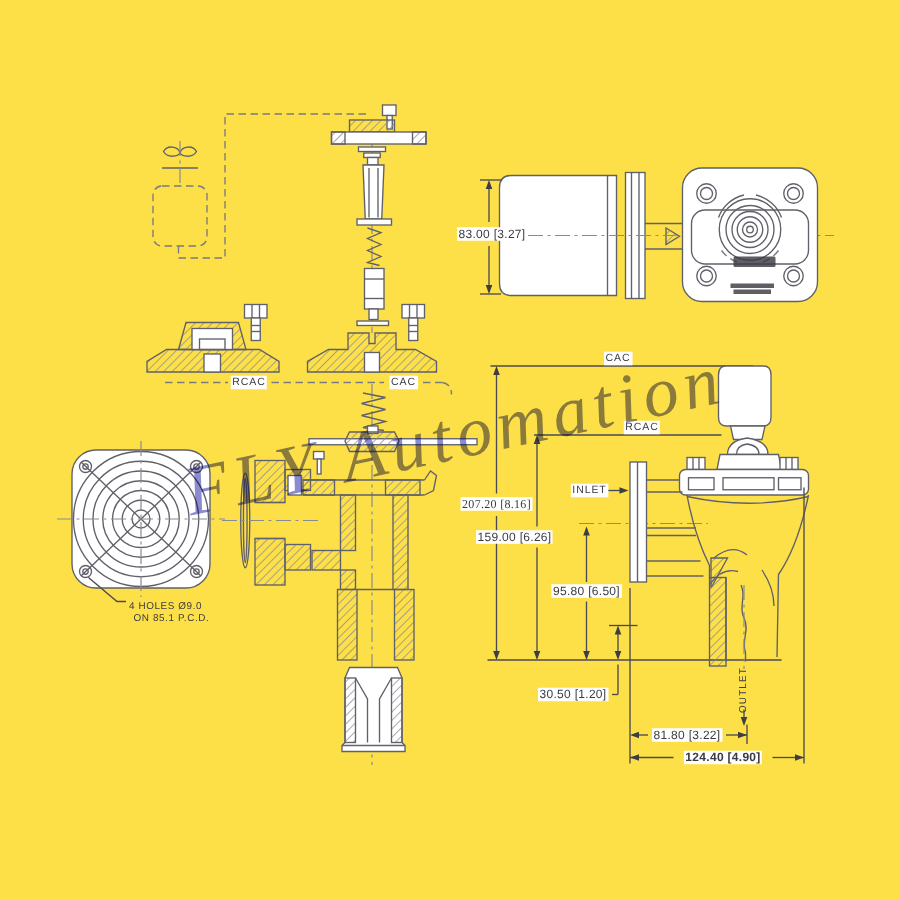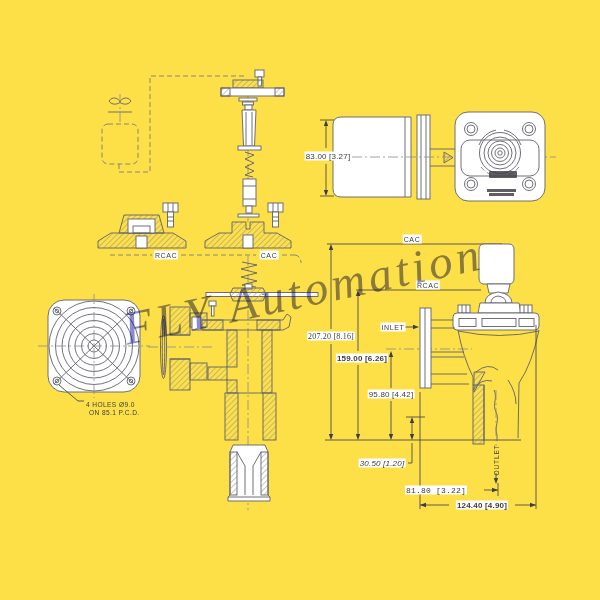--- a/index.html
+++ b/index.html
@@ -293,24 +293,24 @@
 <span class="lbl sm" style="left:269px;top:255px;">CAC</span>
 
 <span class="lbl" style="left:328px;top:156px;">83.00 [3.27]</span>
 
 <span class="lbl sm" style="left:412px;top:239px;">CAC</span>
 <span class="lbl sm" style="left:428px;top:285px;">RCAC</span>
 <span class="lbl sm" style="left:393px;top:327px;">INLET</span>
 <span class="lbl vert" style="left:496px;top:460px;">OUTLET</span>
 
 <span class="lbl" style="left:331px;top:336px;font-family:Liberation Serif, serif;">207.20 [8.16]</span>
-<span class="lbl" style="left:362px;top:358px;font-weight:bold;">159.00 [6.26]</span>
-<span class="lbl" style="left:391px;top:394px;">95.80 [4.42]</span>
-<span class="lbl" style="left:382px;top:463px;font-style:italic;">30.50 [1.20]</span>
-<span class="lbl" style="left:436px;top:490px;font-family:Liberation Mono, monospace;">81.80 [3.22]</span>
+<span class="lbl" style="left:343px;top:358px;">159.00 [6.26]</span>
+<span class="lbl" style="left:391px;top:394px;">95.80 [6.50]</span>
+<span class="lbl" style="left:382px;top:463px;">30.50 [1.20]</span>
+<span class="lbl" style="left:458px;top:490px;">81.80 [3.22]</span>
 <span class="lbl" style="left:482px;top:505px;font-weight:bold;">124.40 [4.90]</span>
 
 <span class="lbl note" style="left:85px;top:405px;">4 HOLES Ø9.0</span>
 <span class="lbl note" style="left:88px;top:413px;">ON 85.1 P.C.D.</span>
 
 <div class="wm" style="color:#6e6ec8;">FLY Automation</div>
 
 </div>
 
 </body></html>

